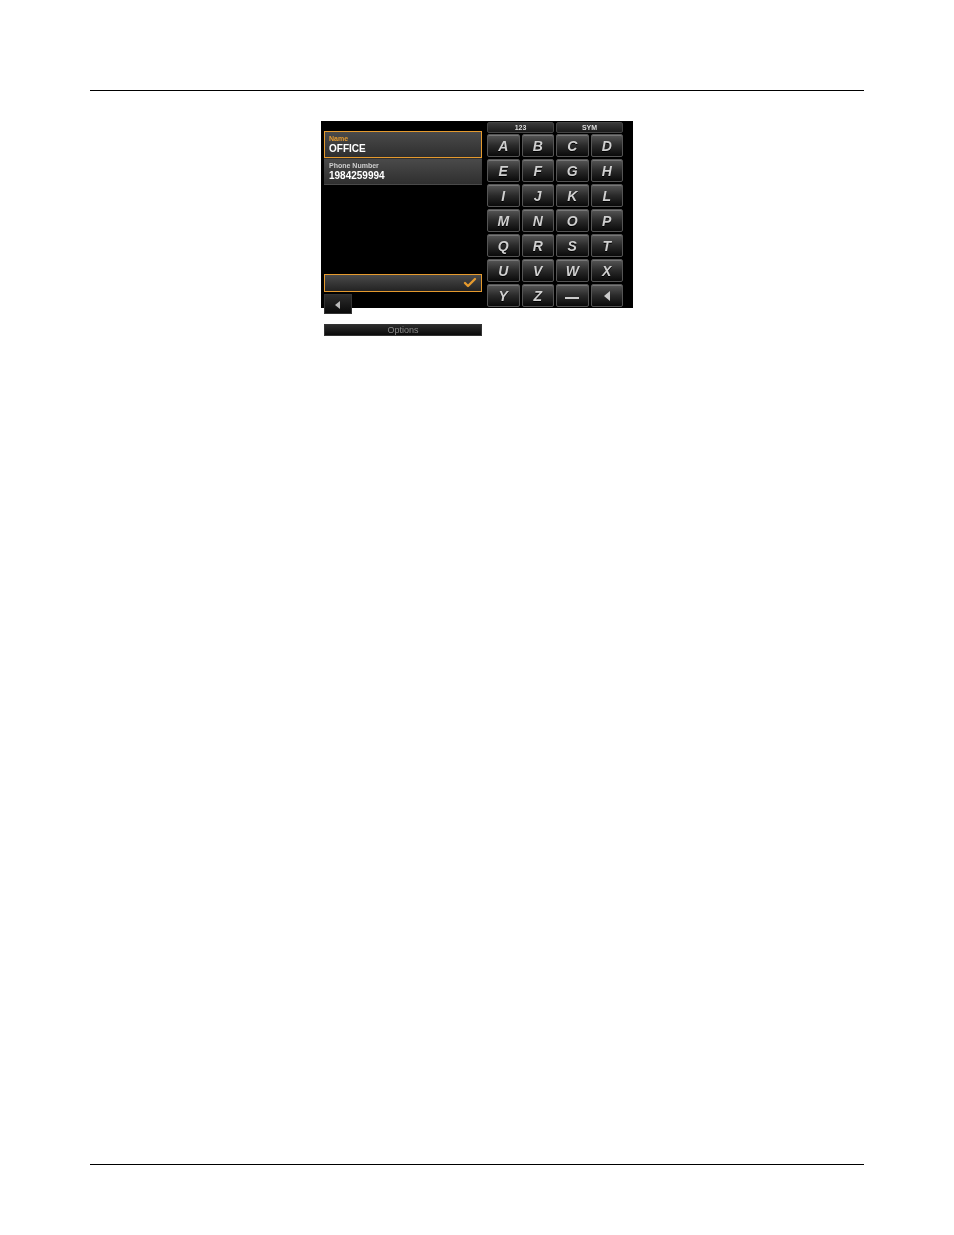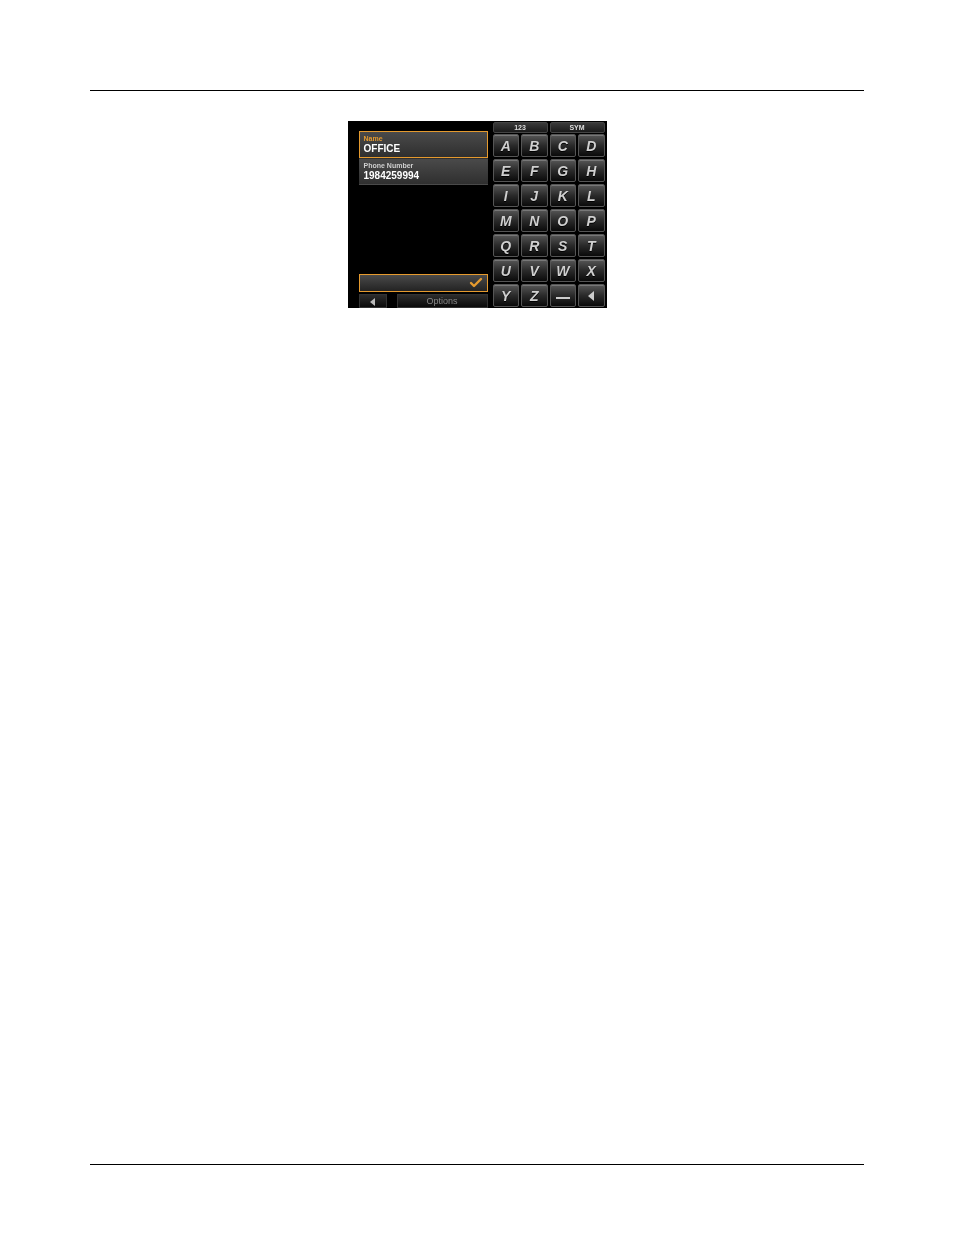--- a/index.html
+++ b/index.html
@@ -15,26 +15,25 @@
     margin-bottom: 30px;
   }
   .bottom-rule {
     position: absolute;
     left: 90px; right: 90px;
     bottom: 70px;
     border-top: 1px solid #000;
   }
   
   .device {
-    width: 259px;
+    width: 312px;
     margin: 0 auto;
     background: #000;
     display: flex;
     font-family: Arial, Helvetica, sans-serif;
-    padding-left: 8px;
   }
   .leftpanel {
     width: 164px;
     background: #000;
     display: flex;
     flex-direction: column;
   }
   .field-group {
     padding: 0;
     margin-top: 10px;
@@ -80,20 +79,21 @@
     color: #eee;
     font-weight: bold;
     margin-top: 42px;
   }
   .okbar svg { display: block; }
   .bottombar {
     display: flex;
     margin: 0 3px 0 3px;
     height: 14px;
     gap: 10px;
+    flex-direction: column;
   }
   .backbtn, .optbtn {
     background: linear-gradient(#2c2c2c, #0a0a0a);
     border: 1px solid #333;
     display: flex;
     align-items: center;
     justify-content: center;
   }
   .backbtn { width: 28px; }
   .optbtn { flex: 1; color: #888; font-size: 9px; }

